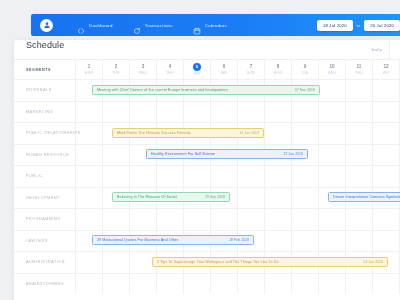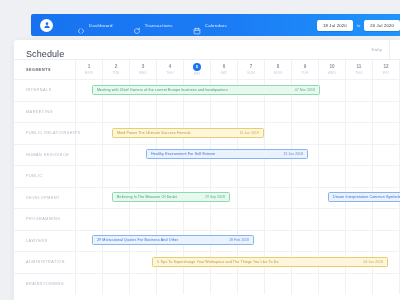--- a/index.html
+++ b/index.html
@@ -46,21 +46,21 @@
 
   
   .card {
     position: absolute; left: 14px; top: 40px; right: 0; bottom: 0;
     background: #ffffff;
     border-radius: 3px 0 0 0;
     box-shadow: 0 1px 6px rgba(20,40,80,.07);
     overflow: hidden;
   }
   .card-head {
-    height: 19px; display: flex; align-items: flex-end;
+    height: 19px; display: flex; align-items: flex-start;
     padding: 0 0 0 12px; position: relative;
   }
   .card-title { font-size: 9px; color: #3b4254; font-weight: 400; letter-spacing: .1px; }
   .head-right {
     margin-left: auto; display: flex; align-items: center; height: 100%;
   }
   .daily-label {
     font-size: 4px; color: #9aa2b4; letter-spacing: .3px;
     padding-right: 7px;
   }

